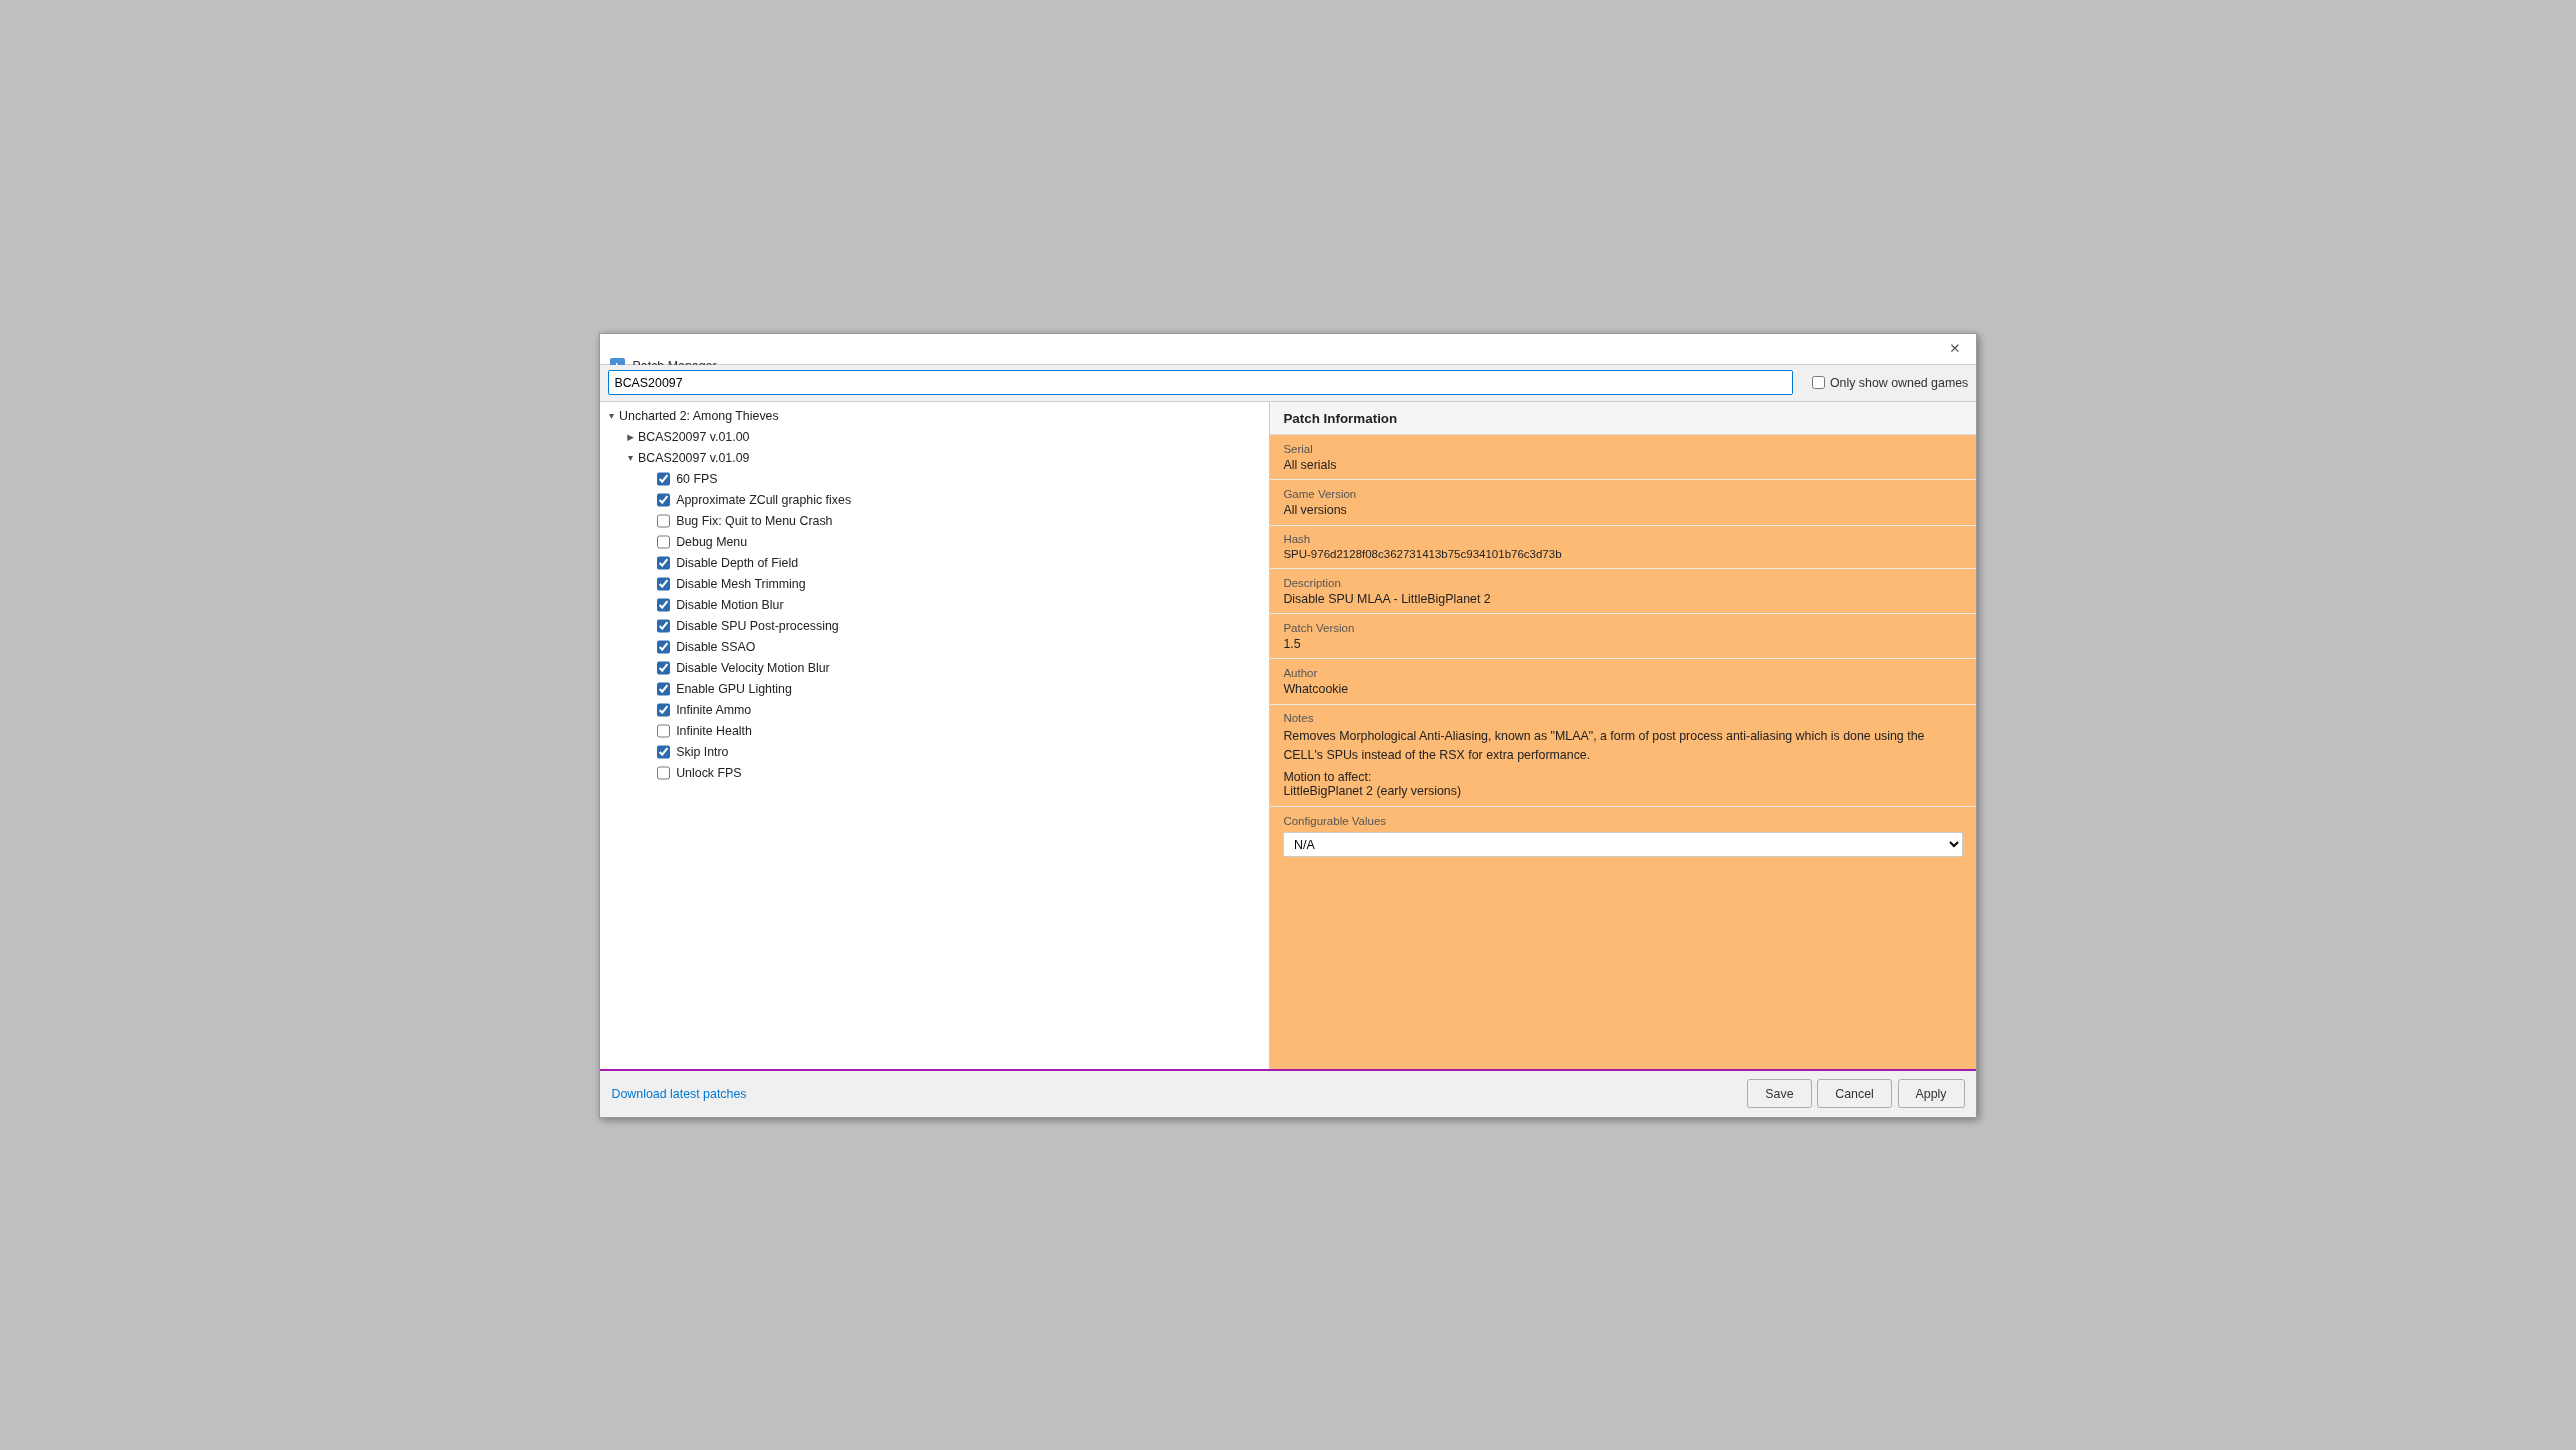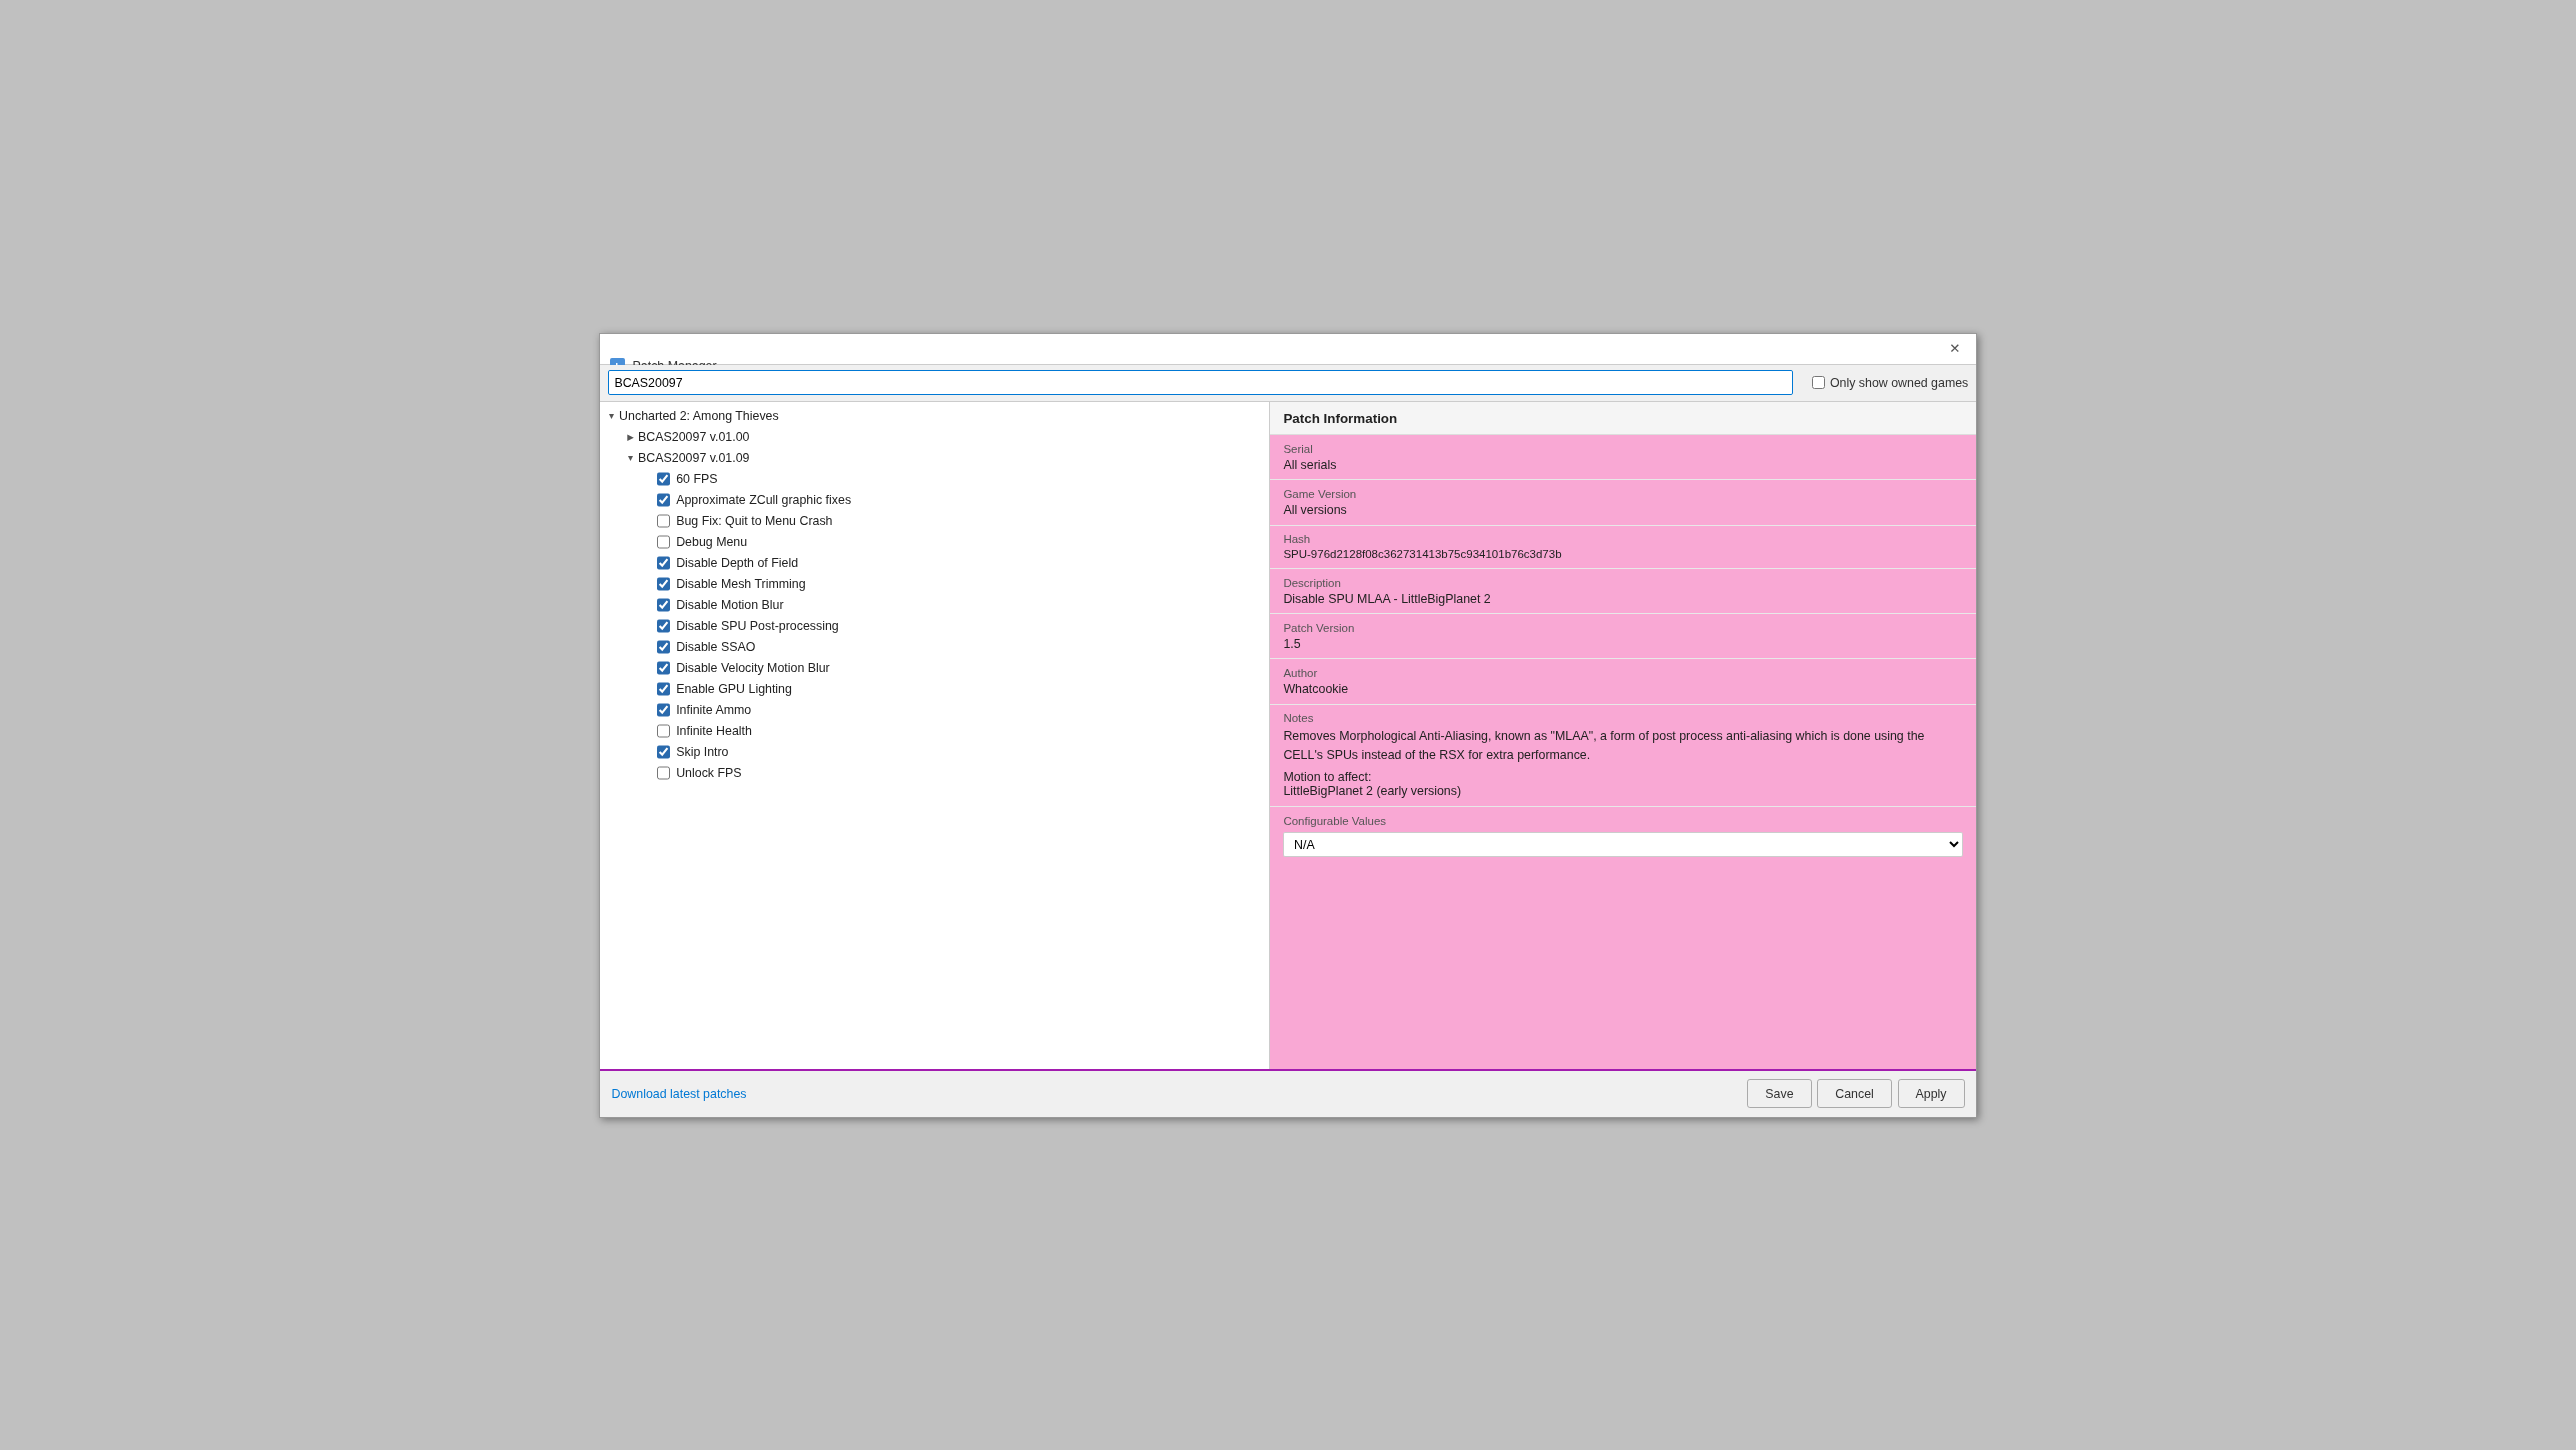--- a/index.html
+++ b/index.html
@@ -168,21 +168,21 @@
       flex-shrink: 0;
     }
 
     .tree-label {
       font-size: 12.4px;
       color: #222;
     }
 
     .right-panel {
       flex: 1;
-      background: #f9a8d4;
+      background: #fdba74;
       overflow-y: auto;
       padding: 0;
     }
 
     .patch-info-header {
       padding: 9.6px 13.4px 7.7px;
       font-size: 13.4px;
       font-weight: 600;
       color: #222;
       border-bottom: 1px solid #ddd;

